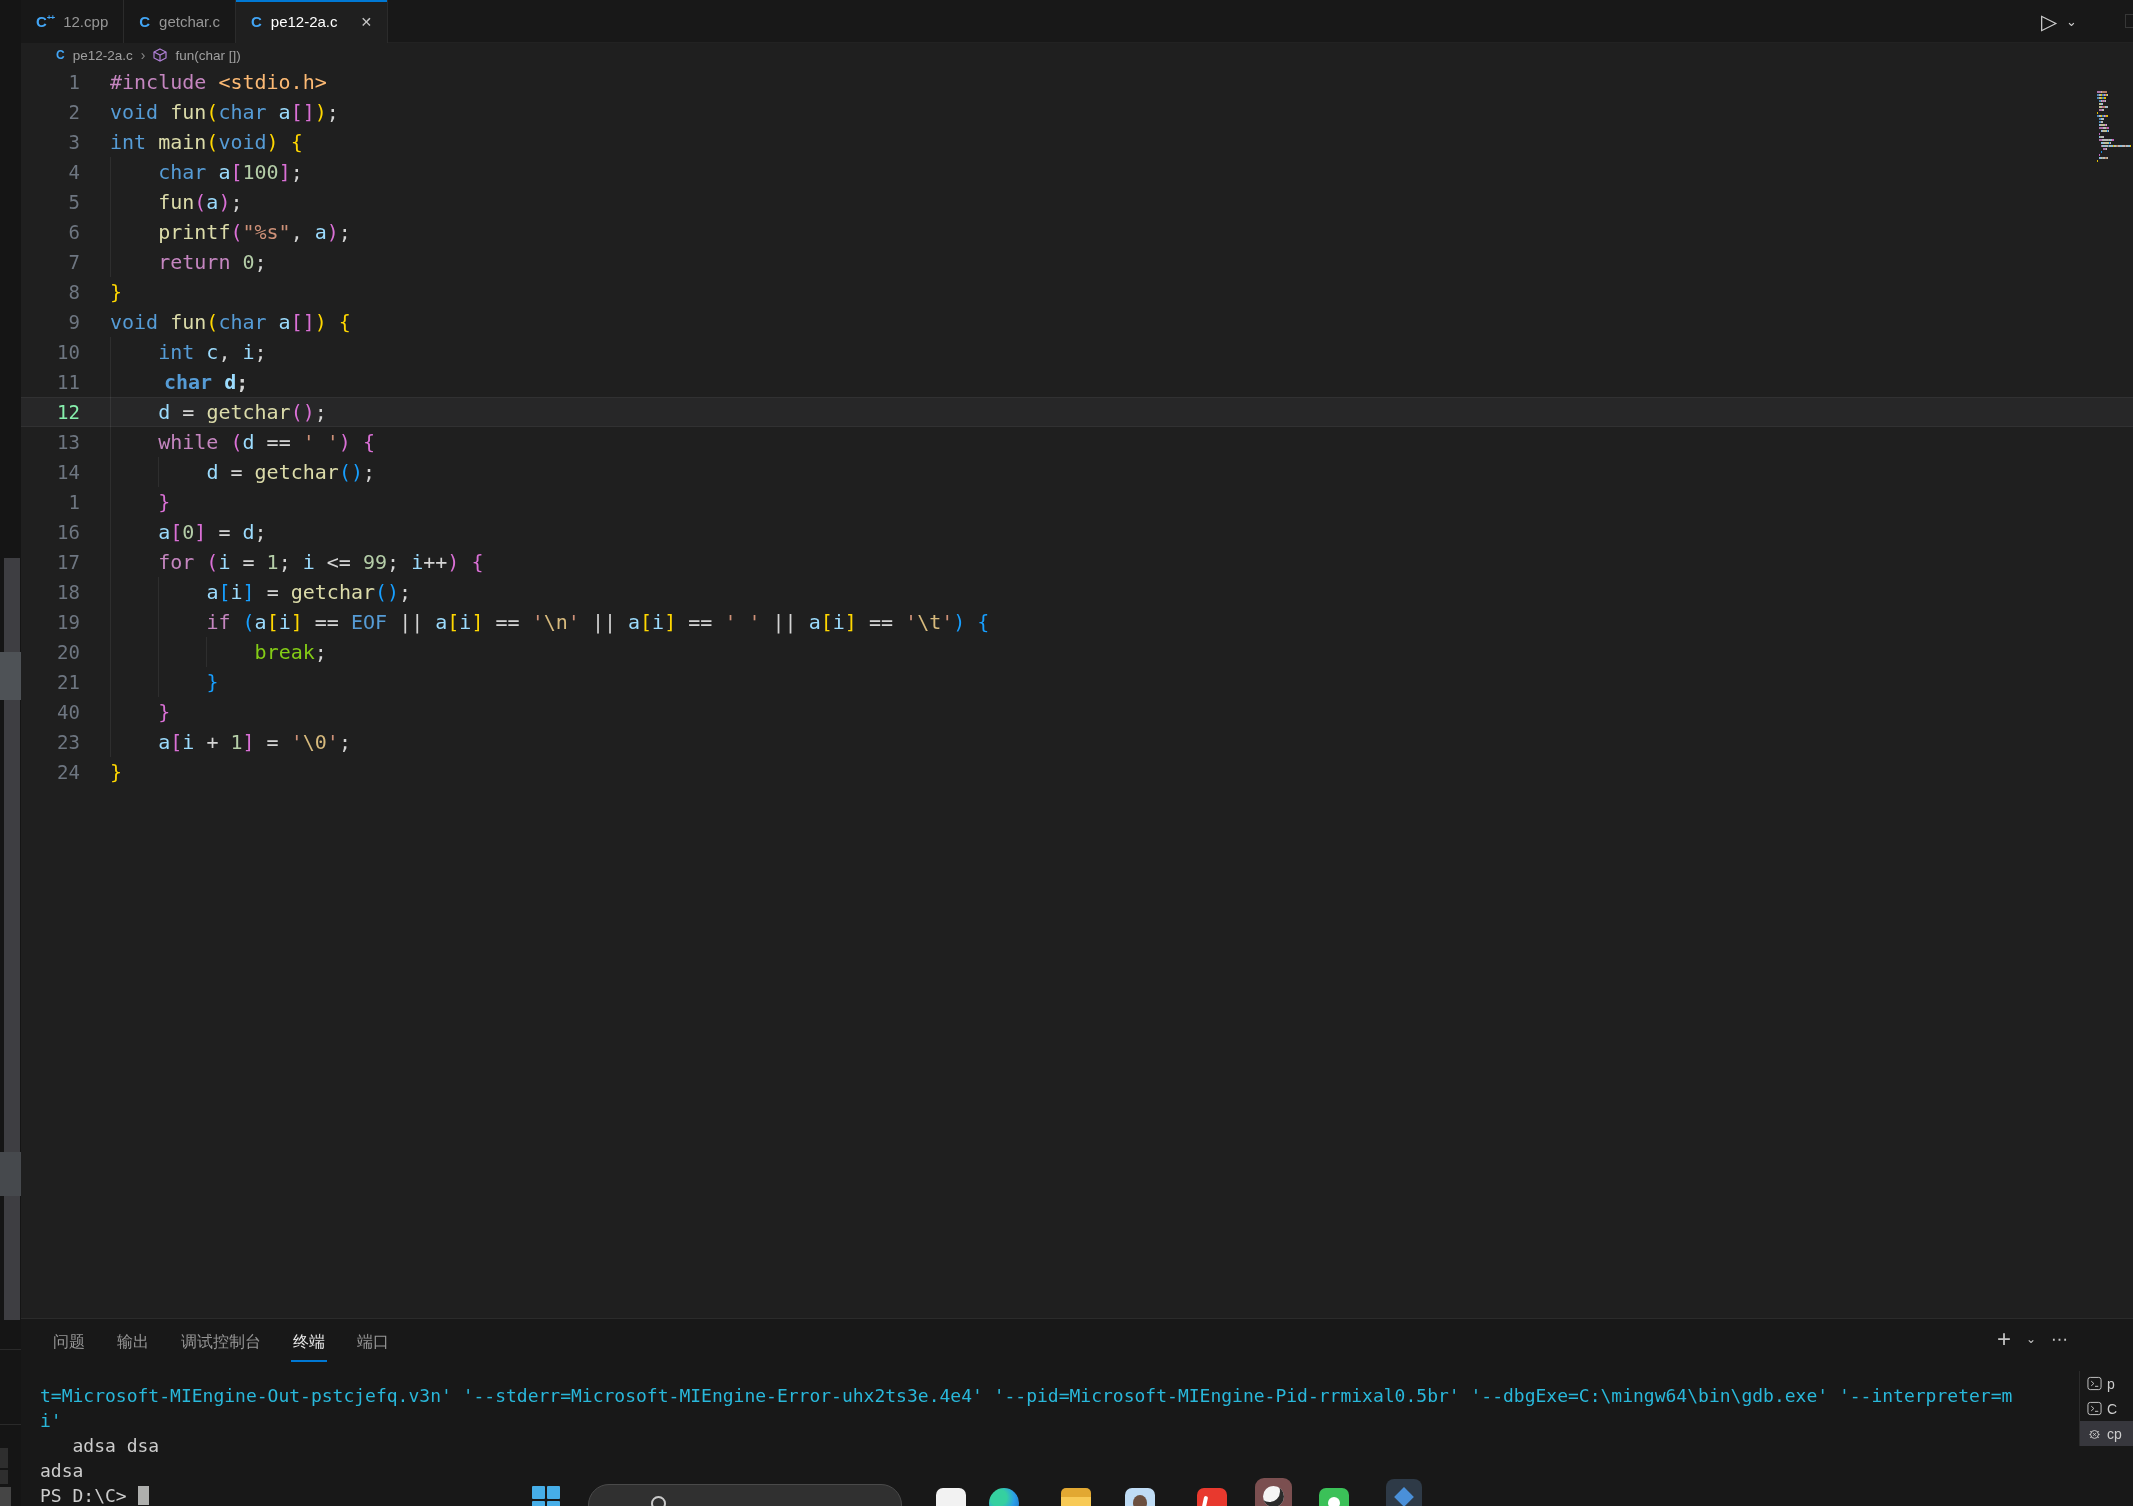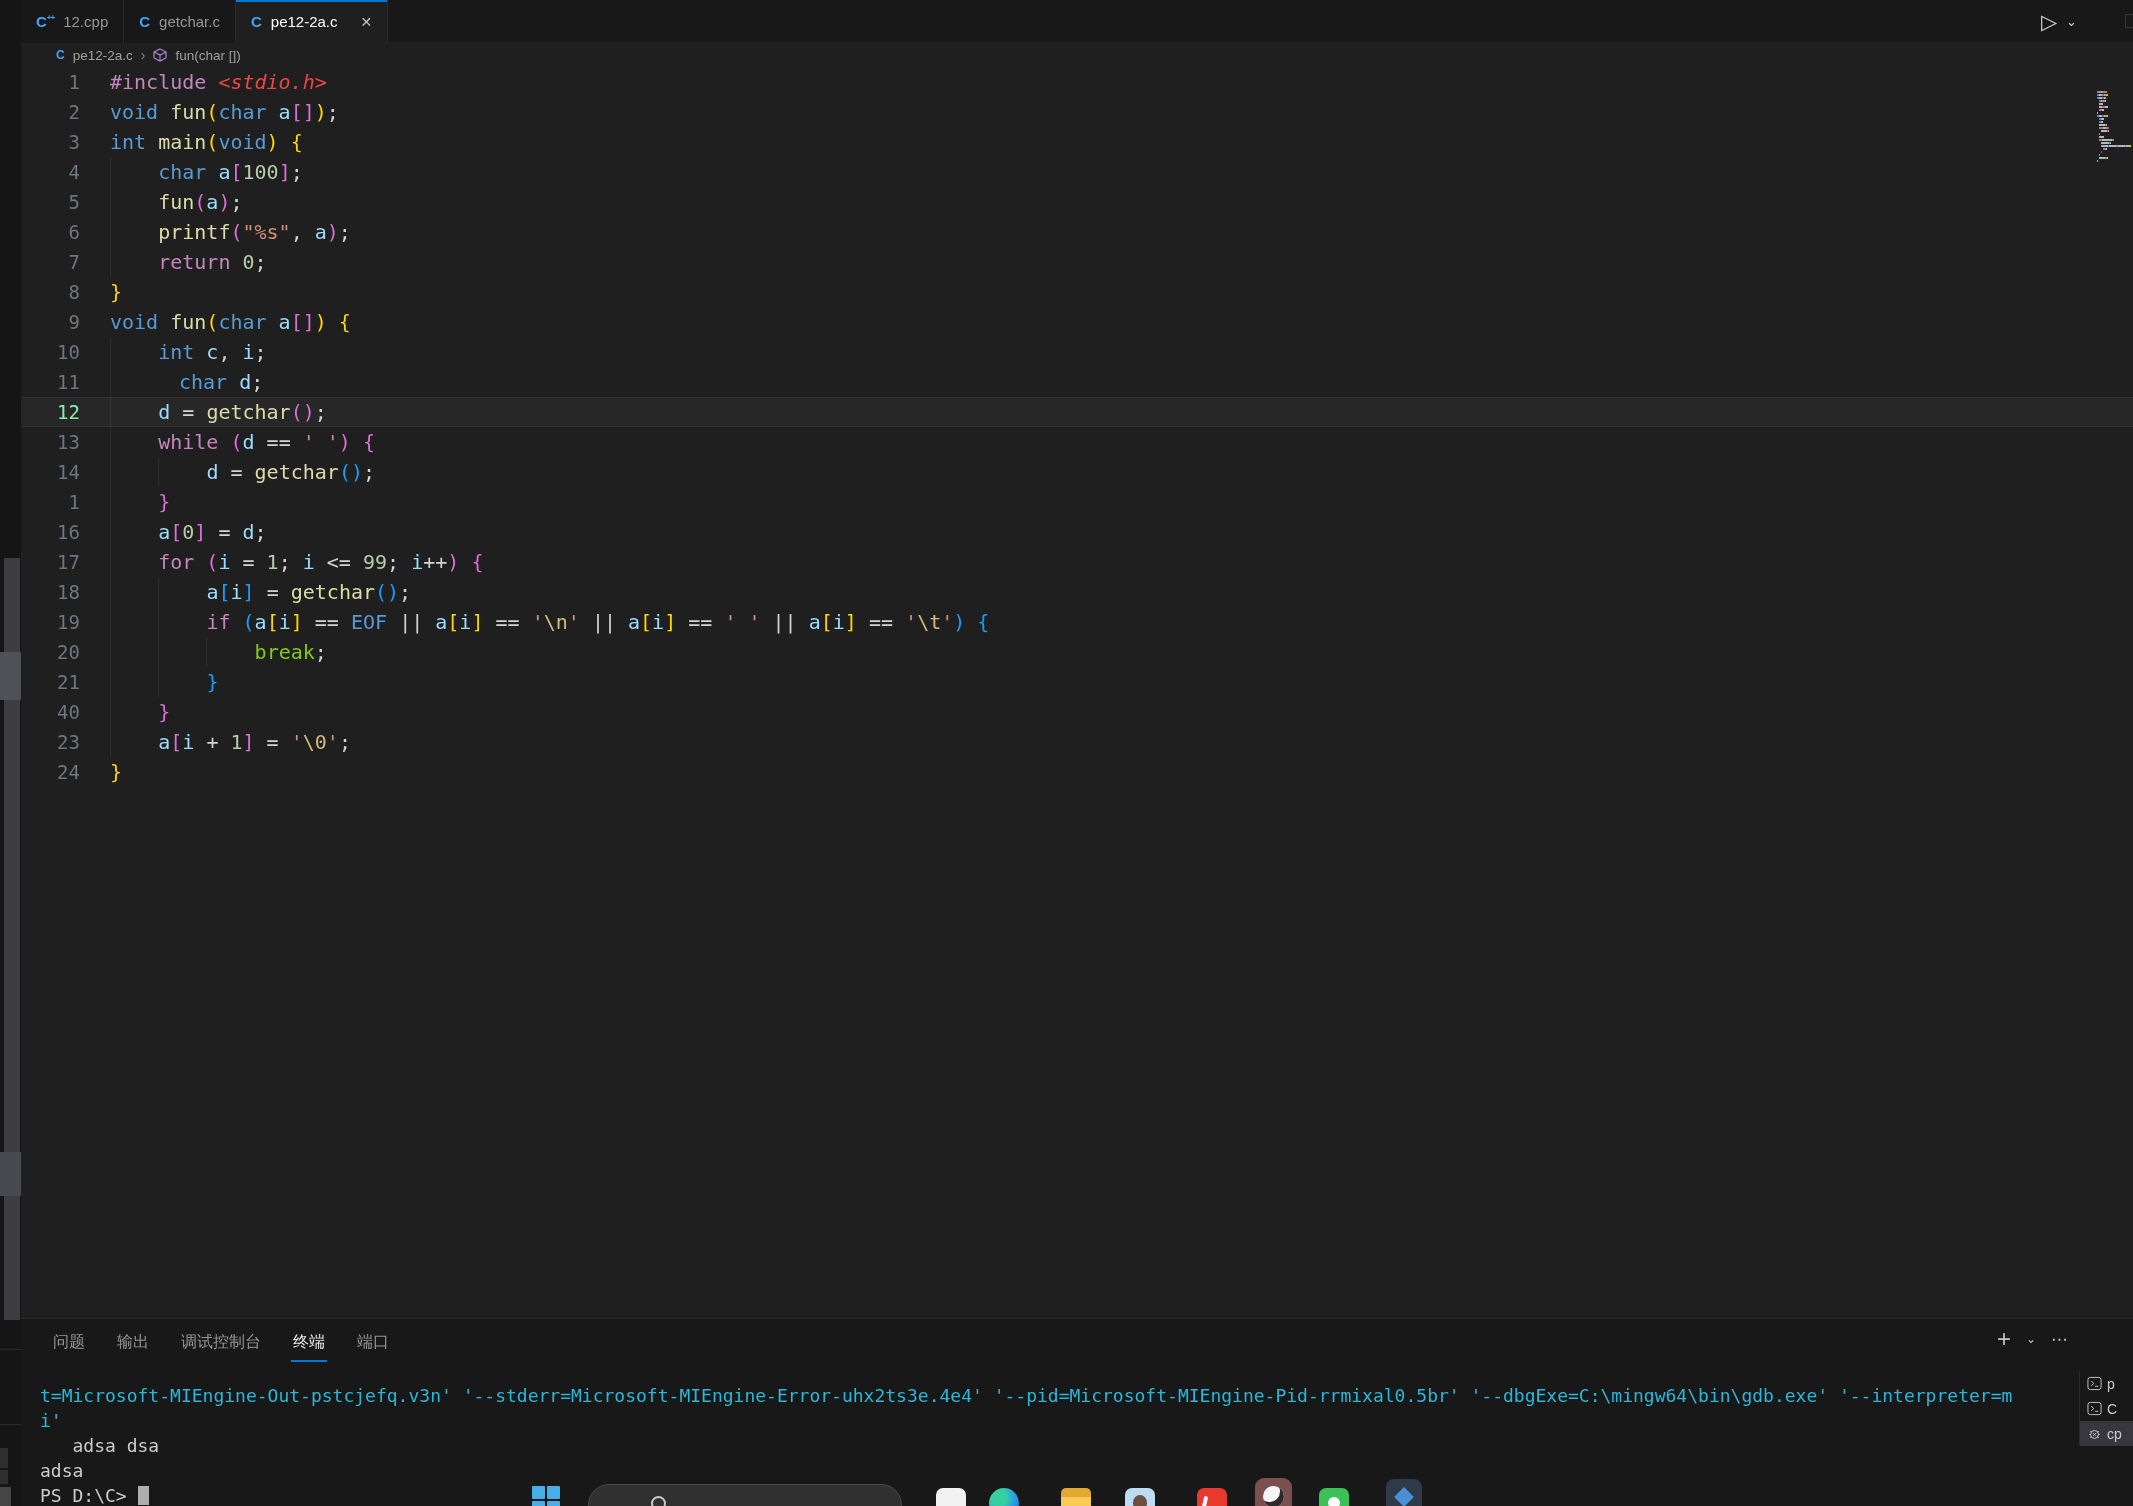--- a/index.html
+++ b/index.html
@@ -138,31 +138,31 @@
   <span class="bc-sep">›</span>
   <svg width="14" height="14" viewBox="0 0 14 14">
     <path d="M7 1 L13 4 V10 L7 13 L1 10 V4 Z" fill="none" stroke="#b180d7" stroke-width="1.2"></path>
     <path d="M1 4 L7 7 L13 4 M7 7 V13" fill="none" stroke="#b180d7" stroke-width="1.2"></path>
   </svg>
   <span>fun(char [])</span>
 </div>
 
 <div class="editor">
   <div>
-      <div class="code-line"><span class="line-num">1</span><span class="line-code" style="padding-left: 0px;"><span style="color: rgb(197, 134, 192);">#include</span><span style="color: rgb(212, 212, 212);"> </span><span style="color: #ef4444; font-style: italic;">&lt;stdio.h&gt;</span></span></div>
+      <div class="code-line"><span class="line-num">1</span><span class="line-code" style="padding-left: 0px;"><span style="color: rgb(197, 134, 192);">#include</span><span style="color: rgb(212, 212, 212);"> </span><span style="color: #fdba74;">&lt;stdio.h&gt;</span></span></div>
       <div class="code-line"><span class="line-num">2</span><span class="line-code" style="padding-left: 0px;"><span style="color: rgb(86, 156, 214);">void</span><span style="color: rgb(212, 212, 212);"> </span><span style="color: rgb(220, 220, 170);">fun</span><span style="color: rgb(255, 215, 0);">(</span><span style="color: rgb(86, 156, 214);">char</span><span style="color: rgb(212, 212, 212);"> </span><span style="color: rgb(156, 220, 254);">a</span><span style="color: rgb(218, 112, 214);">[]</span><span style="color: rgb(255, 215, 0);">)</span><span style="color: rgb(212, 212, 212);">;</span></span></div>
       <div class="code-line"><span class="line-num">3</span><span class="line-code" style="padding-left: 0px;"><span style="color: rgb(86, 156, 214);">int</span><span style="color: rgb(212, 212, 212);"> </span><span style="color: rgb(220, 220, 170);">main</span><span style="color: rgb(255, 215, 0);">(</span><span style="color: rgb(86, 156, 214);">void</span><span style="color: rgb(255, 215, 0);">)</span><span style="color: rgb(212, 212, 212);"> </span><span style="color: rgb(255, 215, 0);">{</span></span></div>
       <div class="code-line"><span class="line-num">4</span><span class="line-code" style="padding-left: 48.2px;"><i class="guide" style="left: 0px;"></i><span style="color: rgb(86, 156, 214);">char</span><span style="color: rgb(212, 212, 212);"> </span><span style="color: rgb(156, 220, 254);">a</span><span style="color: rgb(218, 112, 214);">[</span><span style="color: rgb(181, 206, 168);">100</span><span style="color: rgb(218, 112, 214);">]</span><span style="color: rgb(212, 212, 212);">;</span></span></div>
       <div class="code-line"><span class="line-num">5</span><span class="line-code" style="padding-left: 48.2px;"><i class="guide" style="left: 0px;"></i><span style="color: rgb(220, 220, 170);">fun</span><span style="color: rgb(218, 112, 214);">(</span><span style="color: rgb(156, 220, 254);">a</span><span style="color: rgb(218, 112, 214);">)</span><span style="color: rgb(212, 212, 212);">;</span></span></div>
       <div class="code-line"><span class="line-num">6</span><span class="line-code" style="padding-left: 48.2px;"><i class="guide" style="left: 0px;"></i><span style="color: rgb(220, 220, 170);">printf</span><span style="color: rgb(218, 112, 214);">(</span><span style="color: rgb(206, 145, 120);">"%s"</span><span style="color: rgb(212, 212, 212);">,</span><span style="color: rgb(212, 212, 212);"> </span><span style="color: rgb(156, 220, 254);">a</span><span style="color: rgb(218, 112, 214);">)</span><span style="color: rgb(212, 212, 212);">;</span></span></div>
       <div class="code-line"><span class="line-num">7</span><span class="line-code" style="padding-left: 48.2px;"><i class="guide" style="left: 0px;"></i><span style="color: rgb(197, 134, 192);">return</span><span style="color: rgb(212, 212, 212);"> </span><span style="color: rgb(181, 206, 168);">0</span><span style="color: rgb(212, 212, 212);">;</span></span></div>
       <div class="code-line"><span class="line-num">8</span><span class="line-code" style="padding-left: 0px;"><span style="color: rgb(255, 215, 0);">}</span></span></div>
       <div class="code-line"><span class="line-num">9</span><span class="line-code" style="padding-left: 0px;"><span style="color: rgb(86, 156, 214);">void</span><span style="color: rgb(212, 212, 212);"> </span><span style="color: rgb(220, 220, 170);">fun</span><span style="color: rgb(255, 215, 0);">(</span><span style="color: rgb(86, 156, 214);">char</span><span style="color: rgb(212, 212, 212);"> </span><span style="color: rgb(156, 220, 254);">a</span><span style="color: rgb(218, 112, 214);">[]</span><span style="color: rgb(255, 215, 0);">)</span><span style="color: rgb(212, 212, 212);"> </span><span style="color: rgb(255, 215, 0);">{</span></span></div>
       <div class="code-line"><span class="line-num">10</span><span class="line-code" style="padding-left: 48.2px;"><i class="guide" style="left: 0px;"></i><span style="color: rgb(86, 156, 214);">int</span><span style="color: rgb(212, 212, 212);"> </span><span style="color: rgb(156, 220, 254);">c</span><span style="color: rgb(212, 212, 212);">,</span><span style="color: rgb(212, 212, 212);"> </span><span style="color: rgb(156, 220, 254);">i</span><span style="color: rgb(212, 212, 212);">;</span></span></div>
-      <div class="code-line"><span class="line-num">11</span><span class="line-code" style="padding-left: 69px;"><i class="guide" style="left: 0px;"></i><span style="color: rgb(86, 156, 214);">char</span><span style="color: rgb(212, 212, 212);"> </span><span style="color: rgb(156, 220, 254);">d</span><span style="color: rgb(212, 212, 212);">;</span></span></div>
+      <div class="code-line"><span class="line-num">11</span><span class="line-code" style="padding-left: 54px; font-weight: bold;"><i class="guide" style="left: 0px;"></i><span style="color: rgb(86, 156, 214);">char</span><span style="color: rgb(212, 212, 212);"> </span><span style="color: rgb(156, 220, 254);">d</span><span style="color: rgb(212, 212, 212);">;</span></span></div>
       <div class="code-line current"><span class="line-num">12</span><span class="line-code" style="padding-left: 48.2px;"><i class="guide" style="left: 0px;"></i><span style="color: rgb(156, 220, 254);">d</span><span style="color: rgb(212, 212, 212);"> </span><span style="color: rgb(212, 212, 212);">=</span><span style="color: rgb(212, 212, 212);"> </span><span style="color: rgb(220, 220, 170);">getchar</span><span style="color: rgb(218, 112, 214);">()</span><span style="color: rgb(212, 212, 212);">;</span></span></div>
       <div class="code-line"><span class="line-num">13</span><span class="line-code" style="padding-left: 48.2px;"><i class="guide" style="left: 0px;"></i><span style="color: rgb(197, 134, 192);">while</span><span style="color: rgb(212, 212, 212);"> </span><span style="color: rgb(218, 112, 214);">(</span><span style="color: rgb(156, 220, 254);">d</span><span style="color: rgb(212, 212, 212);"> </span><span style="color: rgb(212, 212, 212);">==</span><span style="color: rgb(212, 212, 212);"> </span><span style="color: rgb(206, 145, 120);">' '</span><span style="color: rgb(218, 112, 214);">)</span><span style="color: rgb(212, 212, 212);"> </span><span style="color: rgb(218, 112, 214);">{</span></span></div>
       <div class="code-line"><span class="line-num">14</span><span class="line-code" style="padding-left: 96.4px;"><i class="guide" style="left: 0px;"></i><i class="guide" style="left: 48.2px;"></i><span style="color: rgb(156, 220, 254);">d</span><span style="color: rgb(212, 212, 212);"> </span><span style="color: rgb(212, 212, 212);">=</span><span style="color: rgb(212, 212, 212);"> </span><span style="color: rgb(220, 220, 170);">getchar</span><span style="color: rgb(23, 159, 255);">()</span><span style="color: rgb(212, 212, 212);">;</span></span></div>
       <div class="code-line"><span class="line-num">1</span><span class="line-code" style="padding-left: 48.2px;"><i class="guide" style="left: 0px;"></i><span style="color: rgb(218, 112, 214);">}</span></span></div>
       <div class="code-line"><span class="line-num">16</span><span class="line-code" style="padding-left: 48.2px;"><i class="guide" style="left: 0px;"></i><span style="color: rgb(156, 220, 254);">a</span><span style="color: rgb(218, 112, 214);">[</span><span style="color: rgb(181, 206, 168);">0</span><span style="color: rgb(218, 112, 214);">]</span><span style="color: rgb(212, 212, 212);"> </span><span style="color: rgb(212, 212, 212);">=</span><span style="color: rgb(212, 212, 212);"> </span><span style="color: rgb(156, 220, 254);">d</span><span style="color: rgb(212, 212, 212);">;</span></span></div>
       <div class="code-line"><span class="line-num">17</span><span class="line-code" style="padding-left: 48.2px;"><i class="guide" style="left: 0px;"></i><span style="color: rgb(197, 134, 192);">for</span><span style="color: rgb(212, 212, 212);"> </span><span style="color: rgb(218, 112, 214);">(</span><span style="color: rgb(156, 220, 254);">i</span><span style="color: rgb(212, 212, 212);"> </span><span style="color: rgb(212, 212, 212);">=</span><span style="color: rgb(212, 212, 212);"> </span><span style="color: rgb(181, 206, 168);">1</span><span style="color: rgb(212, 212, 212);">; </span><span style="color: rgb(156, 220, 254);">i</span><span style="color: rgb(212, 212, 212);"> </span><span style="color: rgb(212, 212, 212);">&lt;=</span><span style="color: rgb(212, 212, 212);"> </span><span style="color: rgb(181, 206, 168);">99</span><span style="color: rgb(212, 212, 212);">; </span><span style="color: rgb(156, 220, 254);">i</span><span style="color: rgb(212, 212, 212);">++</span><span style="color: rgb(218, 112, 214);">)</span><span style="color: rgb(212, 212, 212);"> </span><span style="color: rgb(218, 112, 214);">{</span></span></div>
       <div class="code-line"><span class="line-num">18</span><span class="line-code" style="padding-left: 96.4px;"><i class="guide" style="left: 0px;"></i><i class="guide" style="left: 48.2px;"></i><span style="color: rgb(156, 220, 254);">a</span><span style="color: rgb(23, 159, 255);">[</span><span style="color: rgb(156, 220, 254);">i</span><span style="color: rgb(23, 159, 255);">]</span><span style="color: rgb(212, 212, 212);"> </span><span style="color: rgb(212, 212, 212);">=</span><span style="color: rgb(212, 212, 212);"> </span><span style="color: rgb(220, 220, 170);">getchar</span><span style="color: rgb(23, 159, 255);">()</span><span style="color: rgb(212, 212, 212);">;</span></span></div>
       <div class="code-line"><span class="line-num">19</span><span class="line-code" style="padding-left: 96.4px;"><i class="guide" style="left: 0px;"></i><i class="guide" style="left: 48.2px;"></i><span style="color: rgb(197, 134, 192);">if</span><span style="color: rgb(212, 212, 212);"> </span><span style="color: rgb(23, 159, 255);">(</span><span style="color: rgb(156, 220, 254);">a</span><span style="color: rgb(255, 215, 0);">[</span><span style="color: rgb(156, 220, 254);">i</span><span style="color: rgb(255, 215, 0);">]</span><span style="color: rgb(212, 212, 212);"> </span><span style="color: rgb(212, 212, 212);">==</span><span style="color: rgb(212, 212, 212);"> </span><span style="color: rgb(86, 156, 214);">EOF</span><span style="color: rgb(212, 212, 212);"> </span><span style="color: rgb(212, 212, 212);">||</span><span style="color: rgb(212, 212, 212);"> </span><span style="color: rgb(156, 220, 254);">a</span><span style="color: rgb(255, 215, 0);">[</span><span style="color: rgb(156, 220, 254);">i</span><span style="color: rgb(255, 215, 0);">]</span><span style="color: rgb(212, 212, 212);"> </span><span style="color: rgb(212, 212, 212);">==</span><span style="color: rgb(212, 212, 212);"> </span><span style="color: rgb(206, 145, 120);">'</span><span style="color: rgb(215, 186, 125);">\n</span><span style="color: rgb(206, 145, 120);">'</span><span style="color: rgb(212, 212, 212);"> </span><span style="color: rgb(212, 212, 212);">||</span><span style="color: rgb(212, 212, 212);"> </span><span style="color: rgb(156, 220, 254);">a</span><span style="color: rgb(255, 215, 0);">[</span><span style="color: rgb(156, 220, 254);">i</span><span style="color: rgb(255, 215, 0);">]</span><span style="color: rgb(212, 212, 212);"> </span><span style="color: rgb(212, 212, 212);">==</span><span style="color: rgb(212, 212, 212);"> </span><span style="color: rgb(206, 145, 120);">' '</span><span style="color: rgb(212, 212, 212);"> </span><span style="color: rgb(212, 212, 212);">||</span><span style="color: rgb(212, 212, 212);"> </span><span style="color: rgb(156, 220, 254);">a</span><span style="color: rgb(255, 215, 0);">[</span><span style="color: rgb(156, 220, 254);">i</span><span style="color: rgb(255, 215, 0);">]</span><span style="color: rgb(212, 212, 212);"> </span><span style="color: rgb(212, 212, 212);">==</span><span style="color: rgb(212, 212, 212);"> </span><span style="color: rgb(206, 145, 120);">'</span><span style="color: rgb(215, 186, 125);">\t</span><span style="color: rgb(206, 145, 120);">'</span><span style="color: rgb(23, 159, 255);">)</span><span style="color: rgb(212, 212, 212);"> </span><span style="color: rgb(23, 159, 255);">{</span></span></div>
       <div class="code-line"><span class="line-num">20</span><span class="line-code" style="padding-left: 144.6px;"><i class="guide" style="left: 0px;"></i><i class="guide" style="left: 48.2px;"></i><i class="guide" style="left: 96.4px;"></i><span style="color: #84cc16;">break</span><span style="color: rgb(212, 212, 212);">;</span></span></div>
       <div class="code-line"><span class="line-num">21</span><span class="line-code" style="padding-left: 96.4px;"><i class="guide" style="left: 0px;"></i><i class="guide" style="left: 48.2px;"></i><span style="color: rgb(23, 159, 255);">}</span></span></div>

